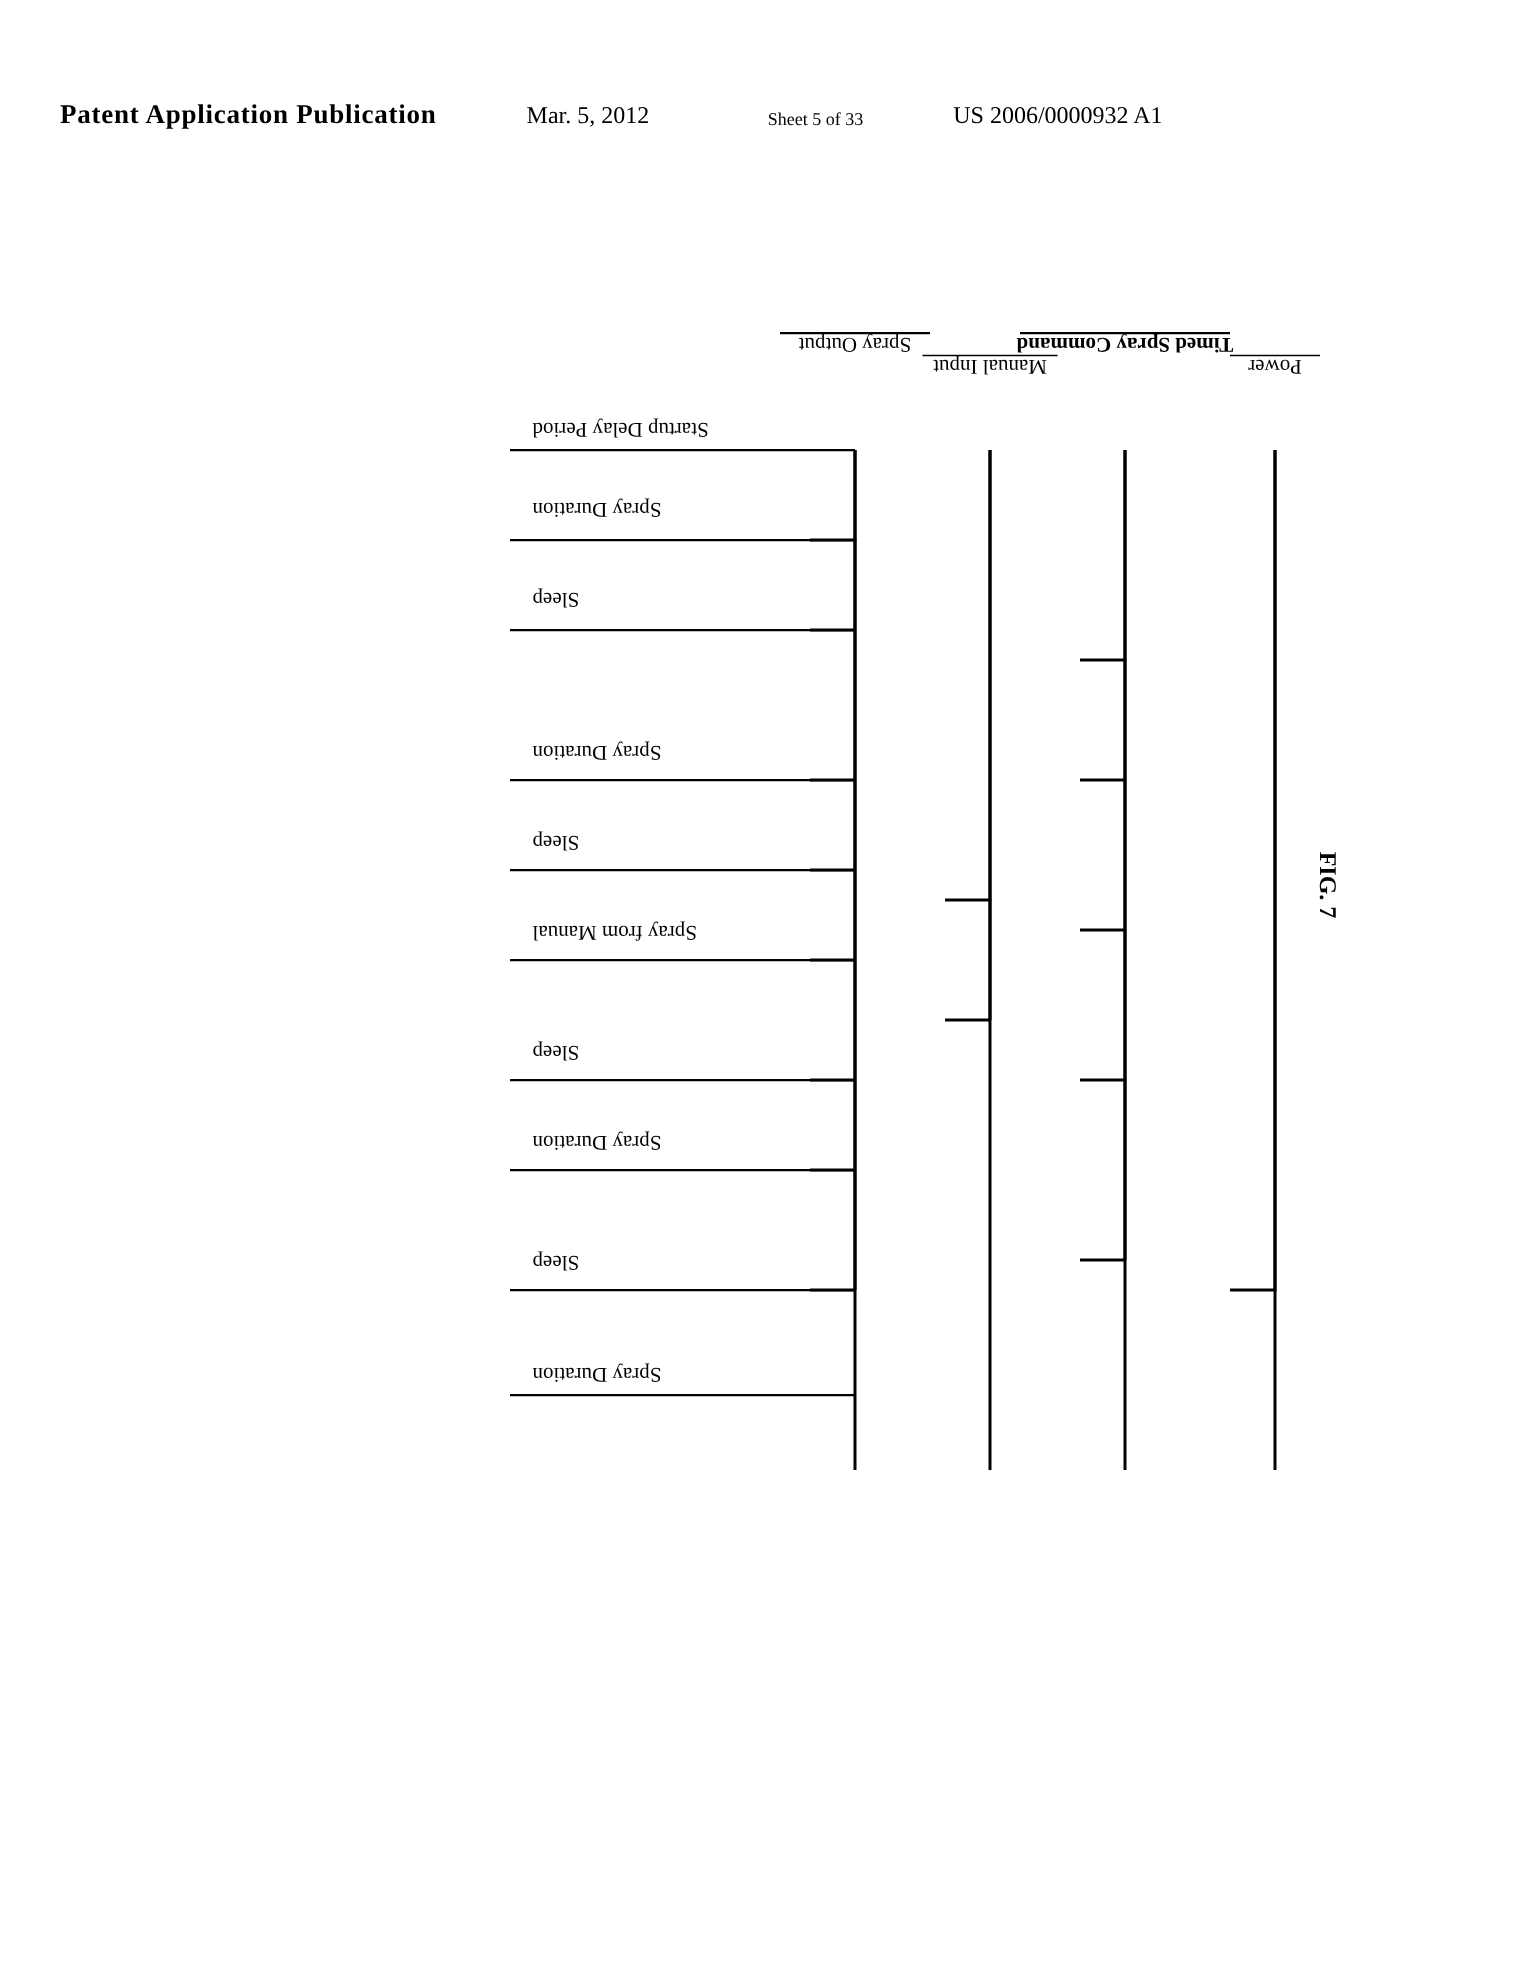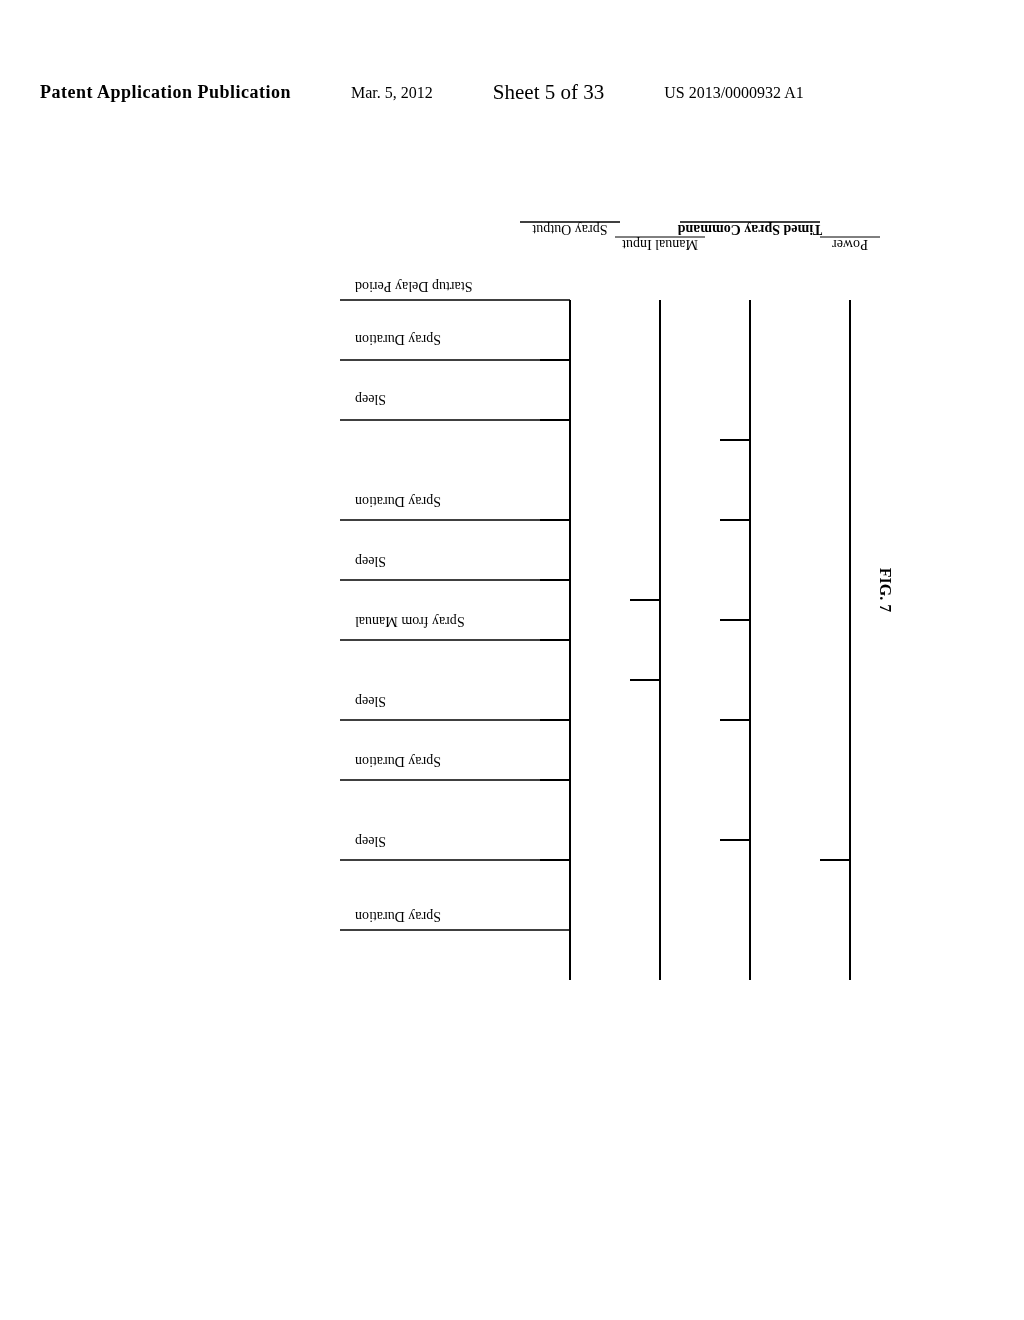--- a/index.html
+++ b/index.html
@@ -8,39 +8,39 @@
       height: 1320px;
       background: #fff;
       font-family: 'Times New Roman', Times, serif;
       overflow: hidden;
       position: relative;
     }
 
     
     .header {
       position: absolute;
-      top: 80px;
+      top: 66px;
       left: 0;
       right: 0;
       display: flex;
-      align-items: center;
+      align-items: flex-end;
       padding: 0 40px;
     }
     .header-patent {
       font-weight: bold;
       font-size: 18px;
       letter-spacing: 0.5px;
     }
     .header-date {
       margin-left: 60px;
       font-size: 16px;
     }
     .header-sheet {
-      margin-left: 60px;
-      font-size: 21px;
+      margin-left: 79px;
+      font-size: 12px;
     }
     .header-us {
       margin-left: 60px;
       font-size: 16px;
     }
 
     
 
     
 
@@ -54,21 +54,21 @@
       height: 1100px;
     }
   </style>
 </head>
 <body>
 
 <div class="header">
   <span class="header-patent">Patent Application Publication</span>
   <span class="header-date">Mar. 5, 2012</span>
   <span class="header-sheet">Sheet 5 of 33</span>
-  <span class="header-us">US 2013/0000932 A1</span>
+  <span class="header-us">US 2006/0000932 A1</span>
 </div>
 
 <div class="fig-container">
 
   <svg style="position:absolute; left:60px; top:30px; transform: rotate(180deg); transform-origin:50% 50%;" width="760" height="900" viewBox="0 0 760 900">
 
     <line x1="50" y1="100" x2="50" y2="780" stroke="#000" stroke-width="2"></line>
 
     <line x1="150" y1="100" x2="150" y2="780" stroke="#000" stroke-width="2"></line>
 

